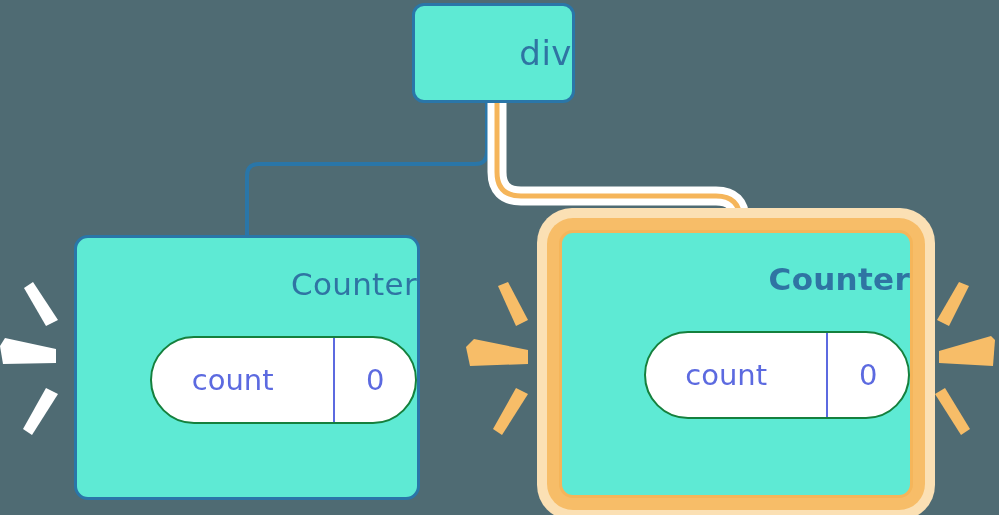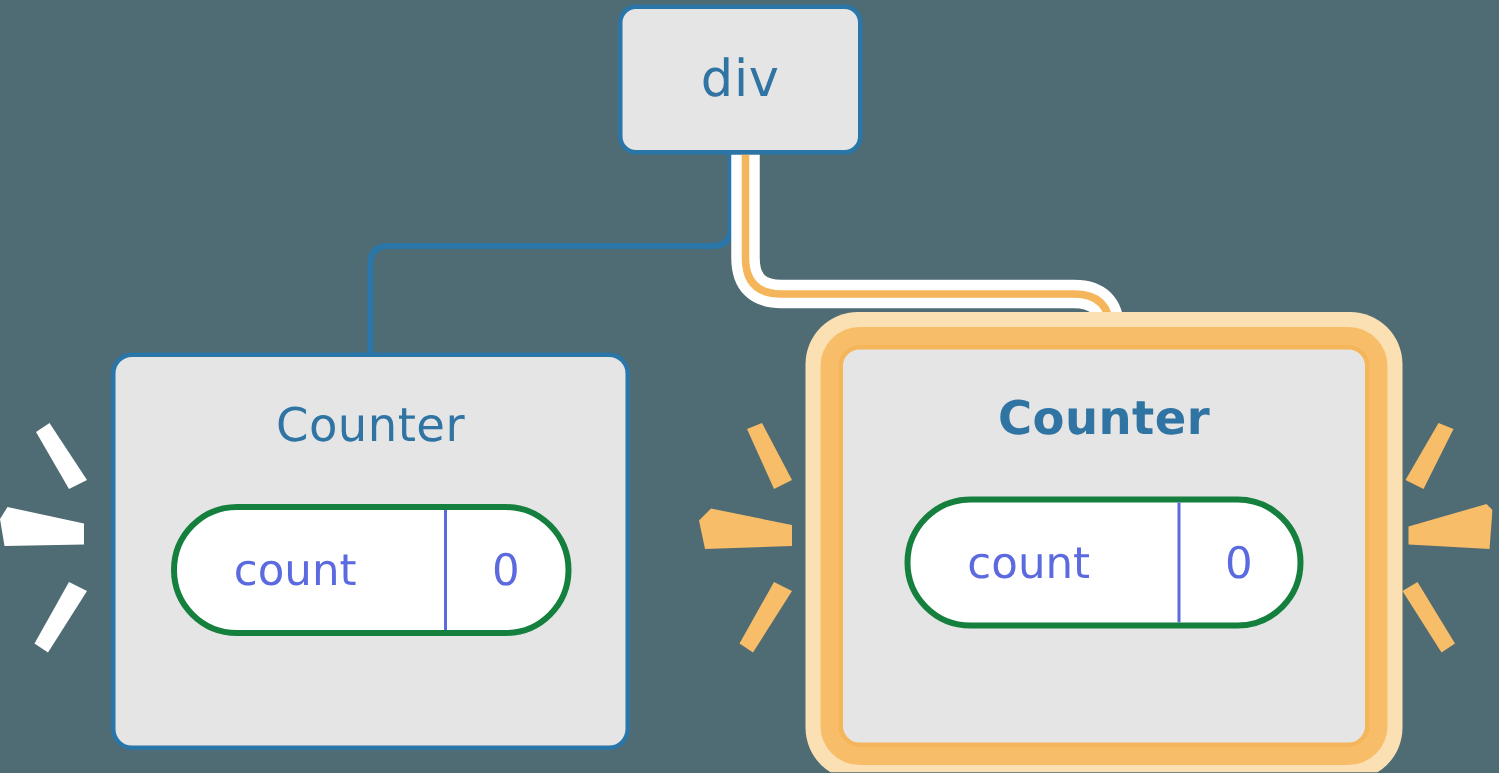--- a/index.html
+++ b/index.html
@@ -19,25 +19,25 @@
   }
   #wires {
     position: absolute;
     left: 0;
     top: 0;
     width: 999px;
     height: 515px;
   }
   .node {
     position: absolute;
-    background: #e5e5e5;
+    background: #5eead4;
     box-sizing: border-box;
     display: flex;
     flex-direction: column;
-    align-items: center;
+    align-items: flex-end;
   }
   #div-node {
     left: 412px;
     top: 3px;
     width: 163px;
     height: 100px;
     border: 3px solid #2a76a8;
     border-radius: 12px;
     justify-content: center;
     z-index: 5;
@@ -71,21 +71,21 @@
     font-size: 31px;
     color: #2f74a3;
     margin-top: 31px;
     line-height: 1;
     letter-spacing: 0.3px;
   }
   .node-title.bold { font-weight: bold; }
   .pill {
     margin-top: 36px;
     height: 88px;
-    border: 4px solid #15803d;
+    border: 2px solid #15803d;
     border-radius: 44px;
     display: flex;
     align-items: stretch;
     box-sizing: border-box;
     background: #fff;
     gap: 20px;
   }
   #counter-left .pill { width: 267px; }
   #counter-right .pill { width: 266px; }
   .pill-key, .pill-val {

